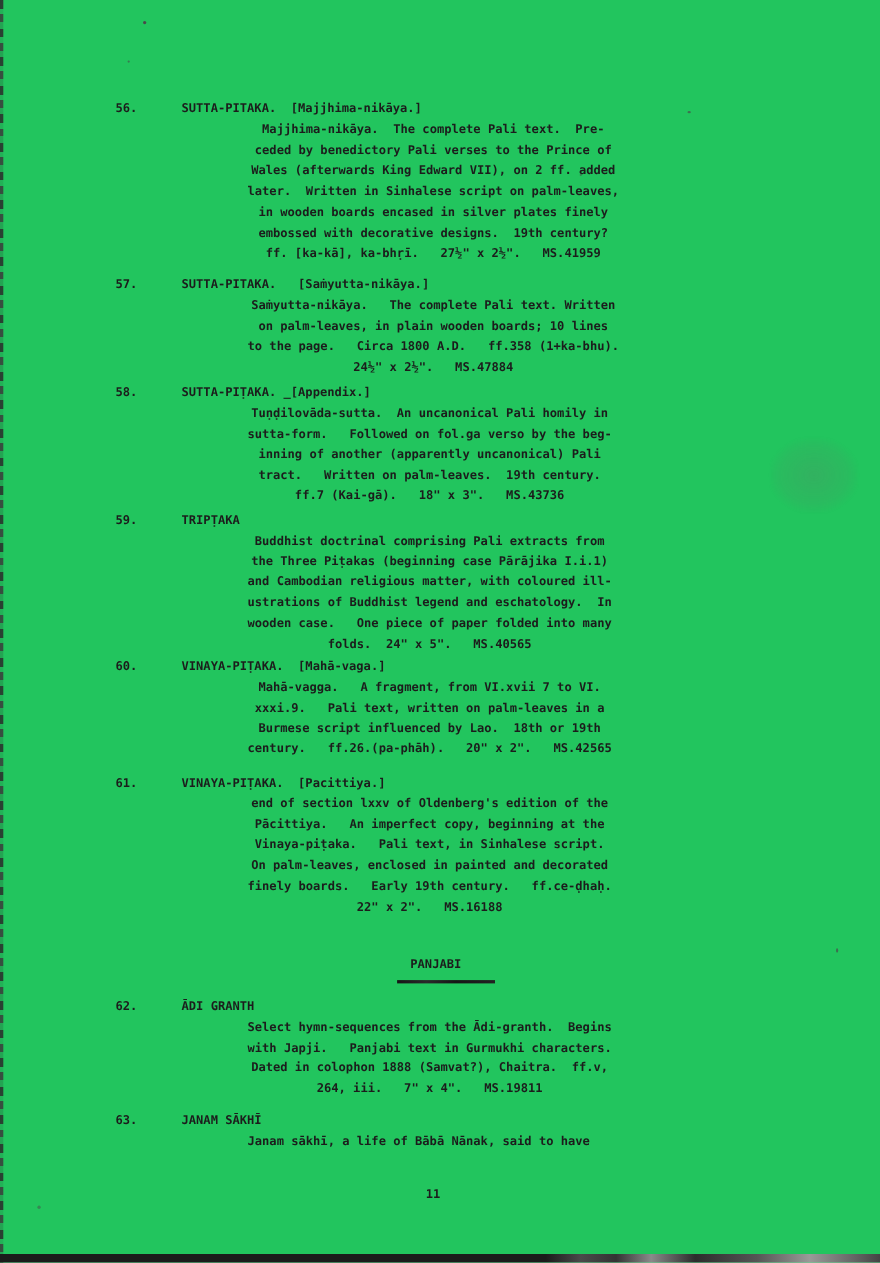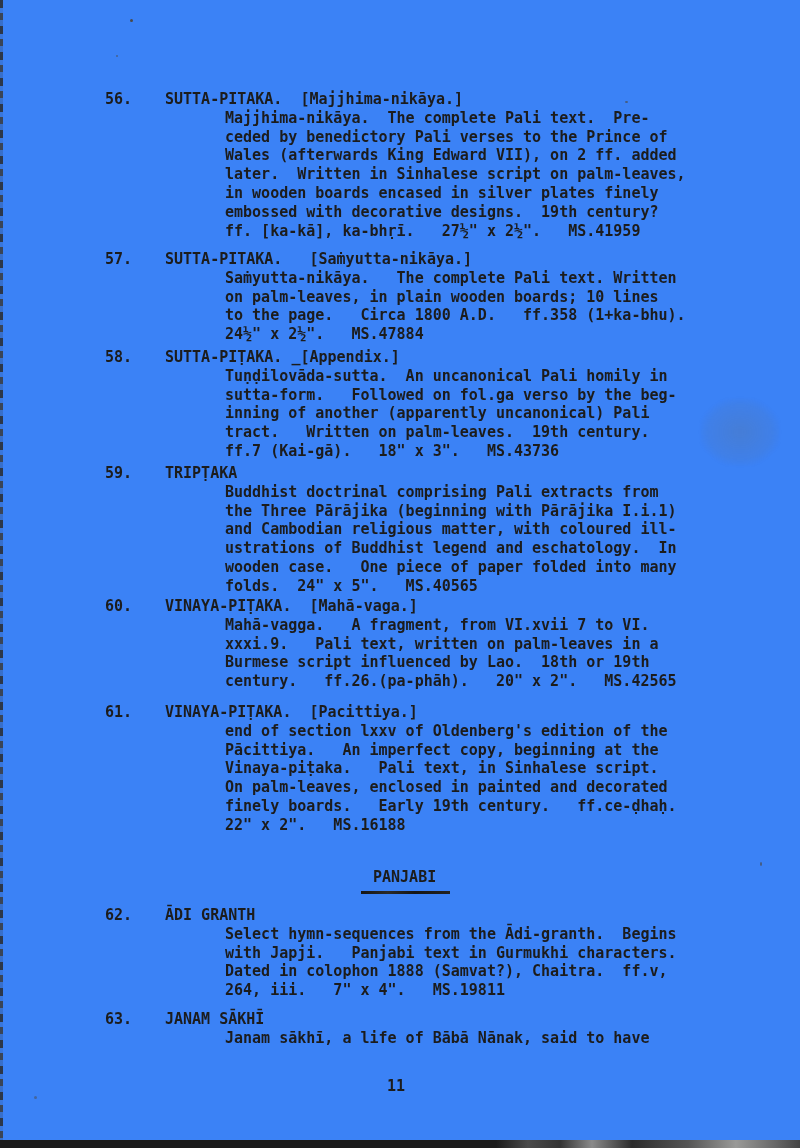--- a/index.html
+++ b/index.html
@@ -4,27 +4,28 @@
 <style>
   html, body {
     margin: 0;
     padding: 0;
     background: #e8e8e6;
   }
   .page {
     position: relative;
     width: 800px;
     height: 1148px;
-    background: #3b82f6;
+    background: #22c55e;
     overflow: hidden;
     font-family: "DejaVu Sans Mono", "Liberation Mono", monospace;
     font-weight: bold;
-    font-size: 15px;
+    font-size: 11px;
     line-height: 18.8px;
     color: #1c1c1c;
+    text-align: center;
   }
   
   .edge-left {
     position: absolute;
     left: 0; top: 0;
     width: 3px; height: 1148px;
     background: repeating-linear-gradient(
       180deg,
       #2a2a2a 0px, #2a2a2a 8px,
       rgba(42,42,42,0.15) 8px, rgba(42,42,42,0.15) 13px,
@@ -148,21 +149,21 @@
       <div class="line">tract.   Written on palm-leaves.  19th century.</div>
       <div class="line">ff.7 (Kai-gā).   18" x 3".   MS.43736</div>
     </div>
   </div>
 
   <div class="entry e59">
     <span class="num">59.</span>
     <span class="head">TRIPṬAKA</span>
     <div class="body">
       <div class="line">Buddhist doctrinal comprising Pali extracts from</div>
-      <div class="line">the Three Pārājika (beginning with Pārājika I.i.1)</div>
+      <div class="line">the Three Piṭakas (beginning case Pārājika I.i.1)</div>
       <div class="line">and Cambodian religious matter, with coloured ill-</div>
       <div class="line">ustrations of Buddhist legend and eschatology.  In</div>
       <div class="line">wooden case.   One piece of paper folded into many</div>
       <div class="line">folds.  24" x 5".   MS.40565</div>
     </div>
   </div>
 
   <div class="entry e60">
     <span class="num">60.</span>
     <span class="head">VINAYA-PIṬAKA.  [Mahā-vaga.]</span>

